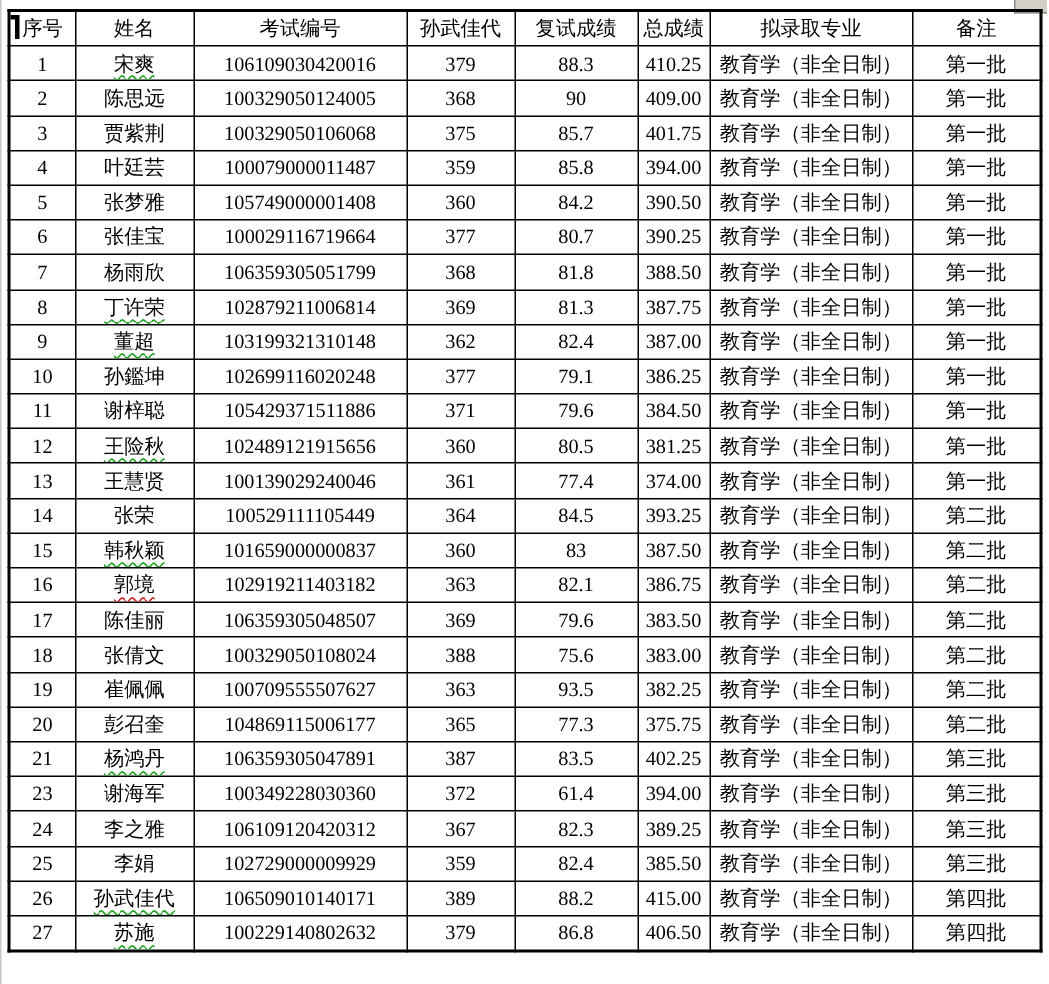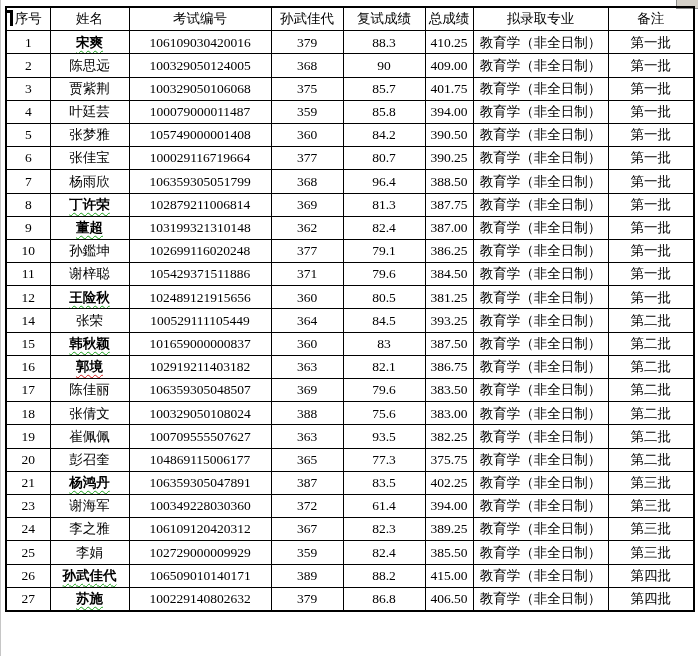--- a/index.html
+++ b/index.html
@@ -28,21 +28,20 @@
     height:22.2px; padding:0 1px;
     text-align:center; vertical-align:middle;
     font-size:13.5px; font-weight:normal; line-height:1;
     white-space:nowrap; overflow:hidden;
   }
   .u-wavy {
     text-decoration-line:underline;
     text-decoration-style:wavy;
     text-decoration-thickness:1px;
     text-underline-offset:3px;
-    font-weight:bold;
   }
   .u-green { text-decoration-color:#1ca01c; }
   .u-red   { text-decoration-color:#d02020;margin-top:40px; }
   .text-cursor {
     position:absolute; left:10px; top:10px; width:3px; height:16px;
     background:#000;
   }
   .text-cursor::before {
     content:""; position:absolute; left:-3px; top:0; width:4px; height:3px;
     background:#000;
@@ -139,21 +138,21 @@
         <td>80.7</td>
         <td>390.25</td>
         <td>教育学（非全日制）</td>
         <td>第一批</td>
       </tr>
       <tr>
         <td>7</td>
         <td>杨雨欣</td>
         <td>106359305051799</td>
         <td>368</td>
-        <td>96.4</td>
+        <td>81.8</td>
         <td>388.50</td>
         <td>教育学（非全日制）</td>
         <td>第一批</td>
       </tr>
       <tr>
         <td>8</td>
         <td><span class="u-wavy u-green">丁许荣</span></td>
         <td>102879211006814</td>
         <td>369</td>
         <td>81.3</td>
@@ -195,20 +194,30 @@
         <td>12</td>
         <td><span class="u-wavy u-green">王险秋</span></td>
         <td>102489121915656</td>
         <td>360</td>
         <td>80.5</td>
         <td>381.25</td>
         <td>教育学（非全日制）</td>
         <td>第一批</td>
       </tr>
       <tr>
+        <td>13</td>
+        <td>王慧贤</td>
+        <td>100139029240046</td>
+        <td>361</td>
+        <td>77.4</td>
+        <td>374.00</td>
+        <td>教育学（非全日制）</td>
+        <td>第一批</td>
+      </tr>
+      <tr>
         <td>14</td>
         <td>张荣</td>
         <td>100529111105449</td>
         <td>364</td>
         <td>84.5</td>
         <td>393.25</td>
         <td>教育学（非全日制）</td>
         <td>第二批</td>
       </tr>
       <tr>

